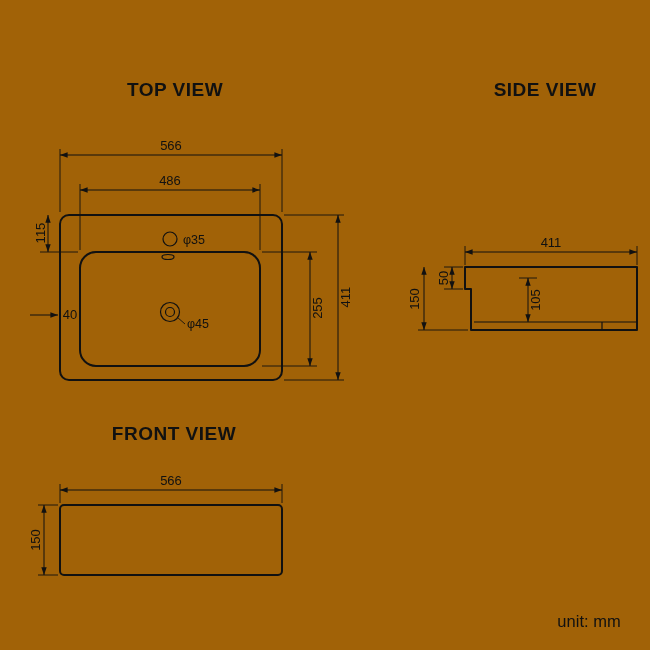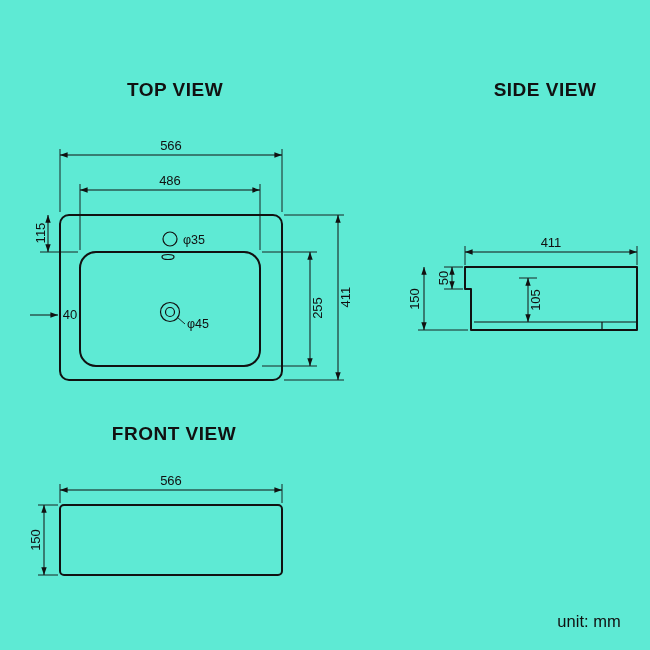--- a/index.html
+++ b/index.html
@@ -1,17 +1,17 @@
 <!DOCTYPE html>
 <html><head>
 <meta charset="utf-8">
 <style>
   html,body{margin:0;padding:0;background:#ffffff;}
   .canvas{
-    width:650px;height:650px;background:#5eead4;position:relative;overflow:hidden;
+    width:650px;height:650px;background:#a16207;position:relative;overflow:hidden;
     font-family:"Liberation Sans", sans-serif;
   }
   svg{display:block;}
   .outline{fill:none;stroke:#111111;stroke-width:2;stroke-linejoin:round;stroke-linecap:square;}
   .thin{fill:none;stroke:#111111;stroke-width:1.2;}
   .dim{stroke:#111111;stroke-width:1;fill:none;}
   .ext{stroke:#111111;stroke-width:0.9;fill:none;}
   .dimtext{font-size:13px;fill:#111111;}
   .holetext{font-size:12.5px;fill:#111111;}
   .title{font-size:19px;font-weight:bold;fill:#111111;letter-spacing:0.5px;}

